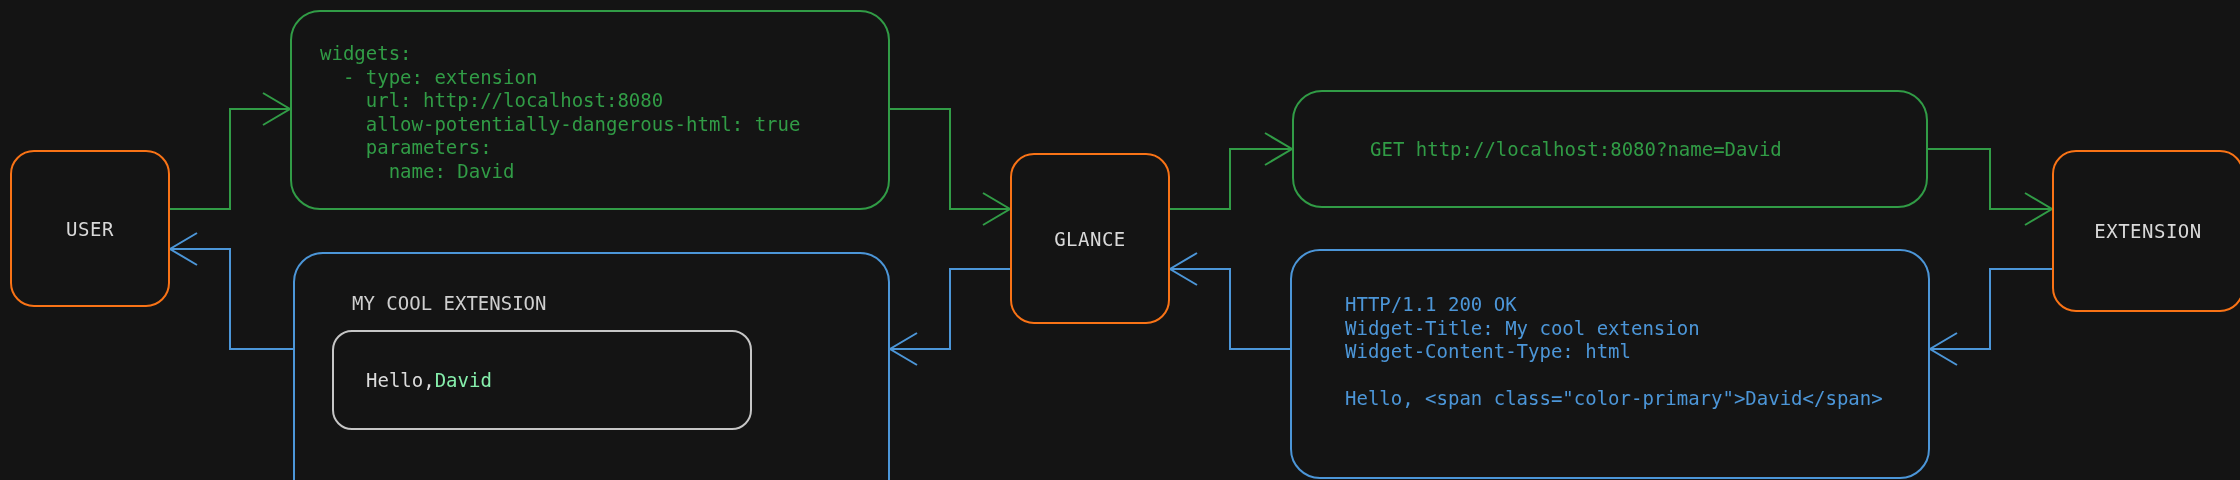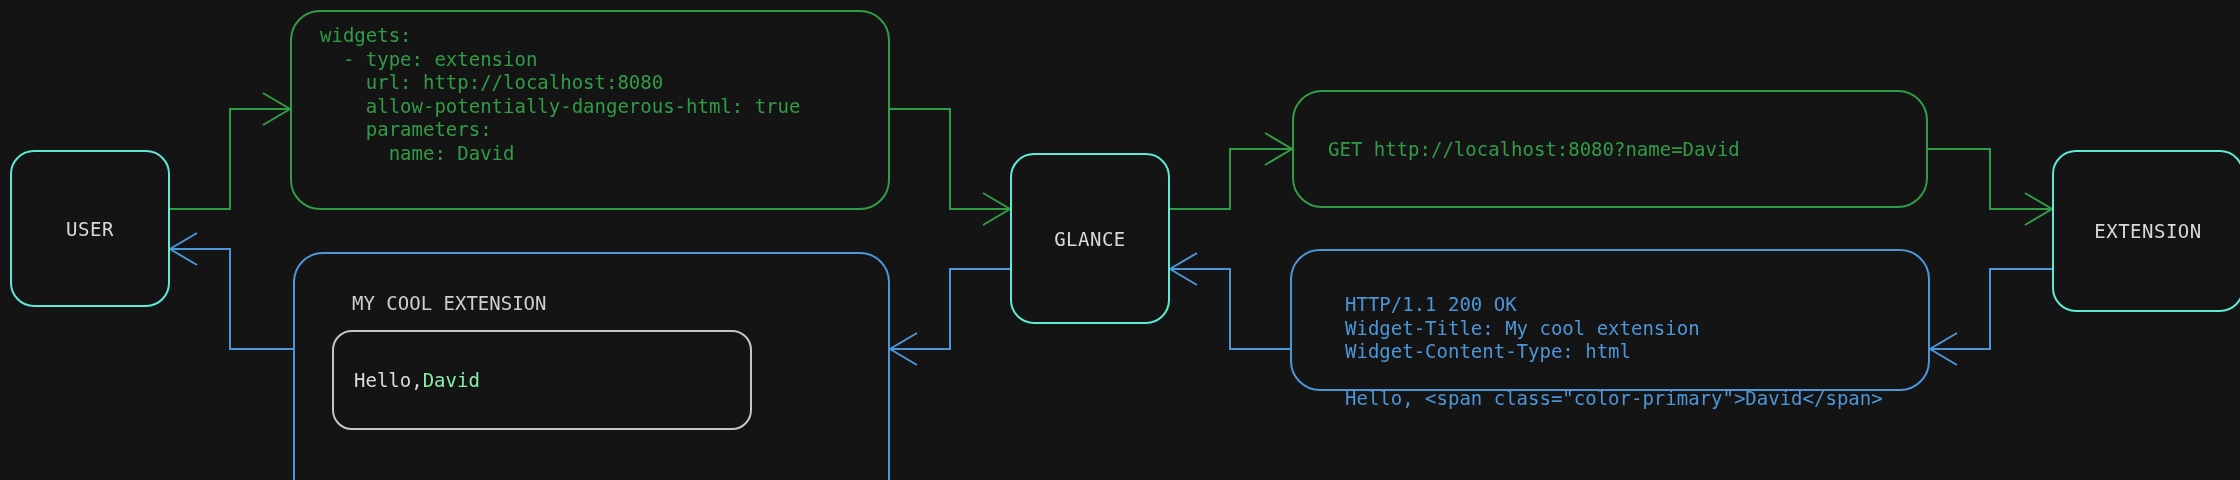--- a/index.html
+++ b/index.html
@@ -21,21 +21,21 @@
     left: 0; top: 0;
     width: 2240px; height: 480px;
     pointer-events: none;
   }
   .wire { fill: none; stroke-width: 2; }
   .wire.green { stroke: #319c46; }
   .wire.blue  { stroke: #4c96d8; }
 
   .node {
     position: absolute;
-    border: 2px solid #5eead4;
+    border: 2px solid #f97316;
     border-radius: 24px;
     display: flex;
     align-items: center;
     justify-content: center;
     color: #d9d9d9;
     font-size: 19px;
     letter-spacing: 0.5px;
   }
   #user-node      { left: 10px;   top: 150px; width: 160px; height: 157px; }
   #glance-node    { left: 1010px; top: 153px; width: 160px; height: 171px; }
@@ -46,55 +46,56 @@
     border: 2px solid;
     border-radius: 30px;
     background: transparent;
   }
   .bigbox.green-border { border-color: #319c46; }
   .bigbox.blue-border  { border-color: #4c96d8; }
 
   #config-box   { left: 290px;  top: 10px;  width: 600px; height: 200px; }
   #request-box  { left: 1292px; top: 90px;  width: 636px; height: 118px;
                   display: flex; align-items: center; }
-  #response-box { left: 1290px; top: 249px; width: 640px; height: 142px; }
+  #response-box { left: 1290px; top: 249px; width: 640px; height: 230px; }
   #widget-box   { left: 293px;  top: 252px; width: 597px; height: 266px; }
 
   pre.code {
     margin: 0;
     font-family: "DejaVu Sans Mono", "Liberation Mono", monospace;
     font-size: 19px;
     line-height: 23.5px;
     white-space: pre;
   }
-  #config-box pre.code   { padding: 12px 0 0 28px; color: #319c46; }
+  #config-box pre.code   { padding: 30px 0 0 28px; color: #319c46; }
   #response-box pre.code { padding: 42px 0 0 53px; color: #4c96d8; }
 
   #request-box .req-text {
     padding-left: 34px;
     color: #319c46;
     font-size: 19px;
+    margin-left: 42px;
   }
 
   .widget-title {
     position: absolute;
     left: 57px; top: 38px;
     color: #cfcfcf;
     font-size: 19px;
     line-height: 23.5px;
   }
   #widget-inner-box {
     position: absolute;
     left: 37px; top: 76px;
     width: 420px; height: 100px;
     border: 2px solid #c6c6c6;
     border-radius: 20px;
     display: flex;
     align-items: center;
-    padding-left: 20px;
+    padding-left: 32px;
     font-size: 19px;
   }
   .greeting-prefix { color: #dcdcdc; }
   .greeting-name   { color: #86efac; }
 </style>
 </head>
 <body>
 
 <div class="canvas">
 

